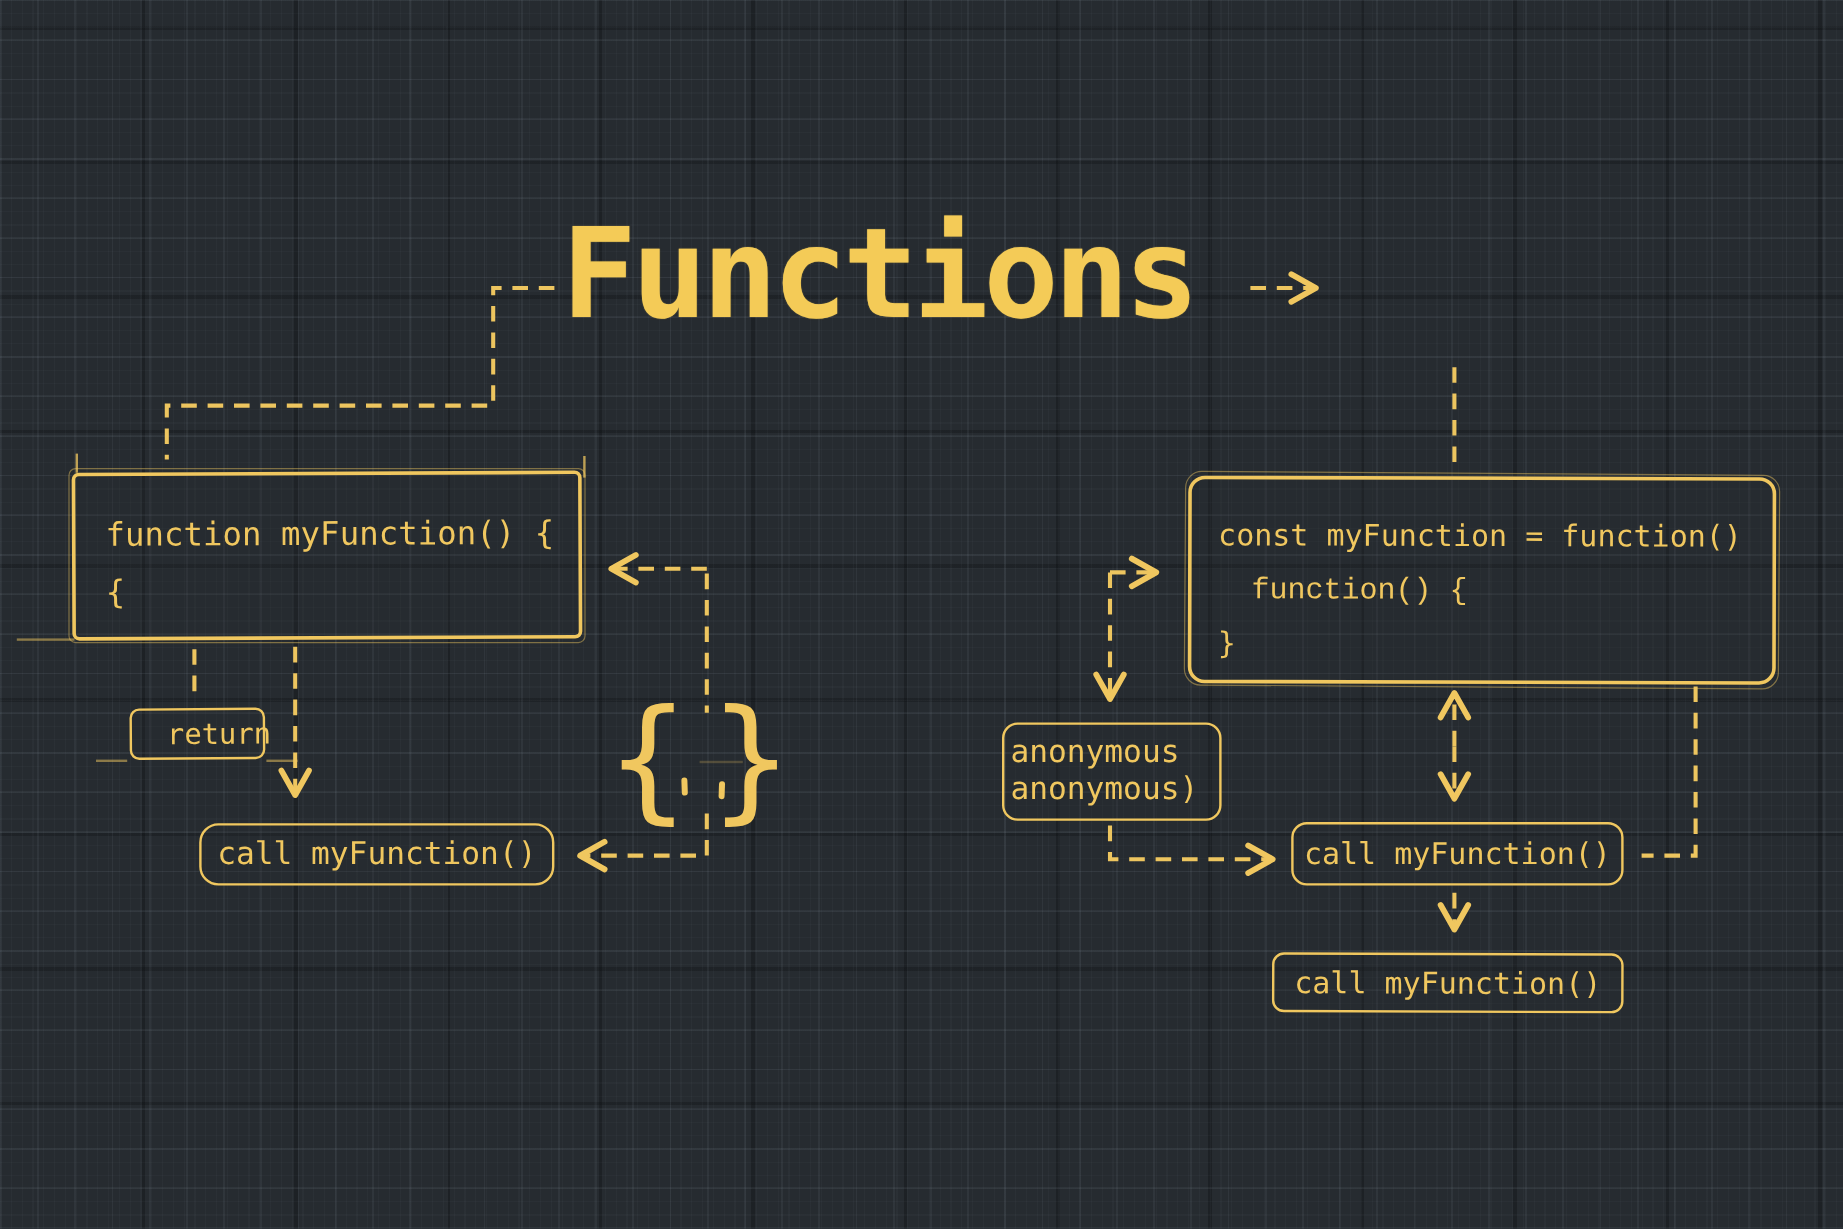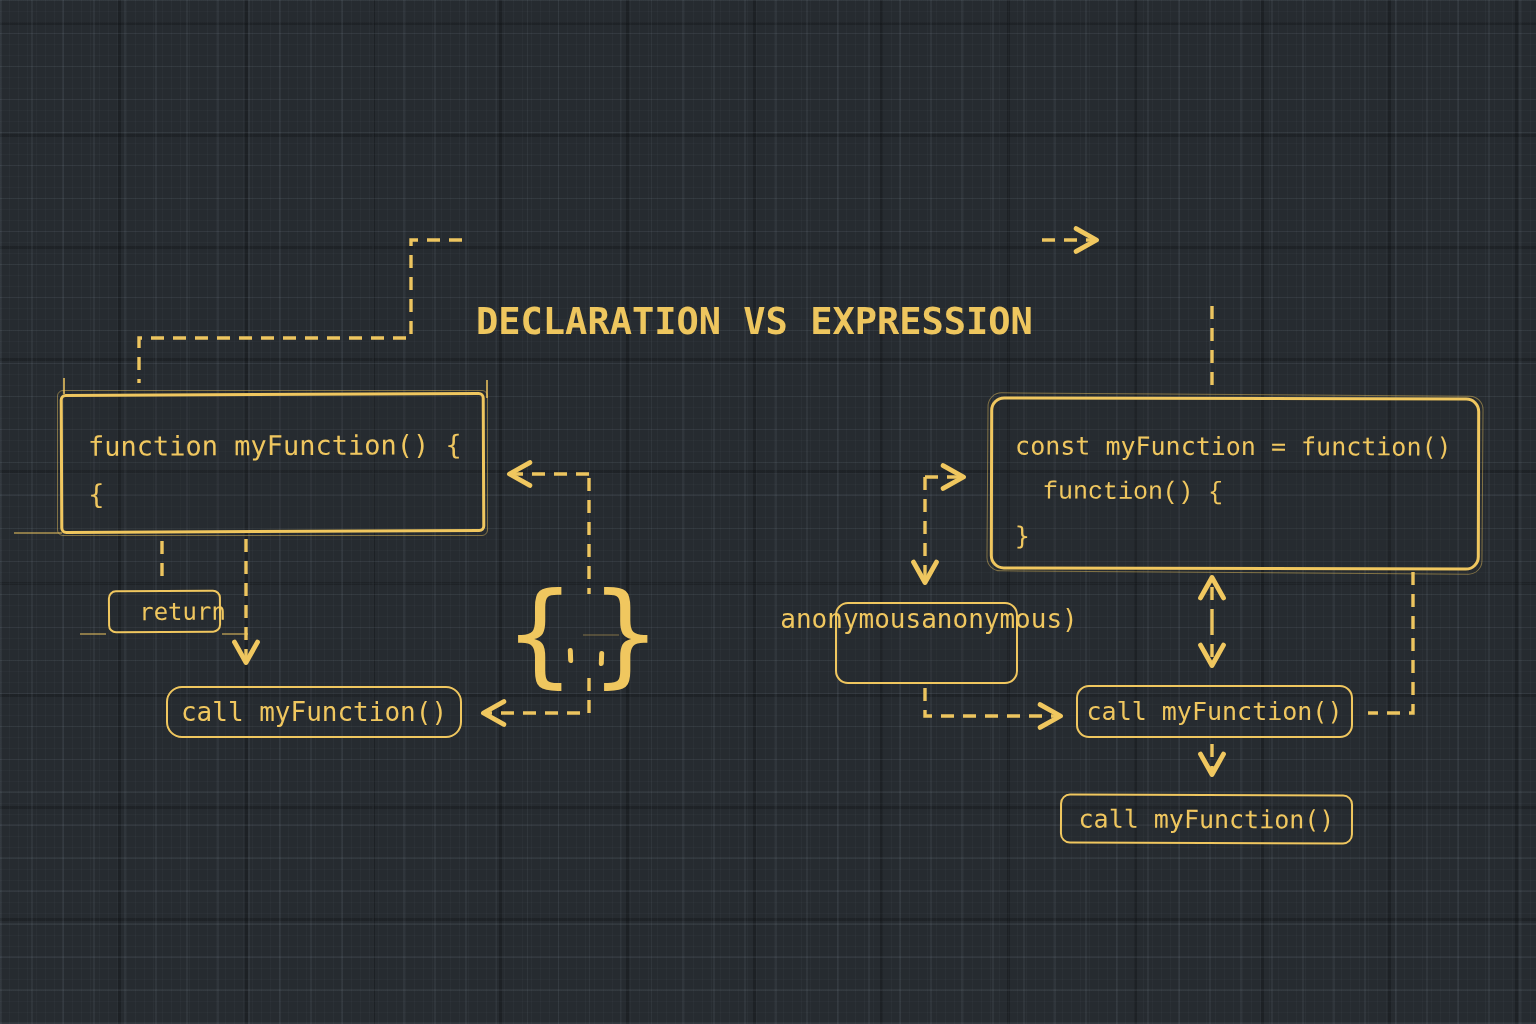--- a/index.html
+++ b/index.html
@@ -49,21 +49,21 @@
   .codeline{position:absolute;font-size:27px;white-space:pre;line-height:1;}
   .codebox-right .codeline{font-size:25px;}
   .labelbox{
     position:absolute;border:2.5px solid var(--ink);border-radius:10px;
     display:flex;align-items:center;justify-content:center;
     font-size:26px;white-space:pre;
   }
   .return-box{left:108px;top:590px;width:113px;height:43px;font-size:24px;border-radius:8px;transform:rotate(-.4deg);padding-left:36px;}
   .call-left{left:166px;top:686px;width:296px;height:52px;border-radius:16px;font-size:26px;}
   .anon-box{left:835px;top:602px;width:183px;height:82px;border-radius:13px;
-    flex-direction:row;align-items:flex-start;justify-content:center;
+    flex-direction:column;align-items:flex-start;justify-content:center;
     padding-left:5px;font-size:26px;line-height:31px;}
   .call-r1{left:1076px;top:685px;width:277px;height:53px;border-radius:13px;font-size:25px;}
   .call-r2{left:1060px;top:794px;width:293px;height:50px;border-radius:10px;font-size:25px;transform:rotate(.2deg);}
   
   .brace{position:absolute;font-size:112px;line-height:1;color:var(--ink);font-weight:normal;}
   .brace-open{left:506px;top:577px;}
   .brace-close{left:592px;top:577px;}
   .tick{position:absolute;width:5px;height:15px;background:var(--ink);border-radius:3px;}
   .tick1{left:568px;top:648px;transform:rotate(-2deg);}
   .tick2{left:599px;top:651px;transform:rotate(2deg);}
@@ -96,21 +96,21 @@
       <path d="M925 477 H961" marker-end="url(#ah)"></path>
       <path d="M925 477 V580" marker-end="url(#ah)"></path>
       <path d="M925 688 V716 H1058" marker-end="url(#ah)"></path>
       <path d="M1212 622 V580" marker-end="url(#ah)"></path>
       <path d="M1212 622 V663" marker-end="url(#ah)"></path>
       <path d="M1413 572 V713 H1368"></path>
       <path d="M1212 744 V772" marker-end="url(#ah)"></path>
     </g>
   </svg>
 
-  <div class="abs subtitle">DECLARATION VS EXPRESSION</div>
+  <div class="abs title">Functions</div>
 
   <div class="sketchbox dbl codebox-left">
     <div class="codeline" style="left:25px;top:36px;">function myFunction() {</div>
     <div class="codeline" style="left:25px;top:84px;">{</div>
   </div>
 
   <div class="stroke" style="left:63px;top:378px;width:2px;height:16px;"></div>
   <div class="stroke" style="left:486px;top:380px;width:2px;height:18px;"></div>
   <div class="stroke" style="left:14px;top:532px;width:48px;height:2px;opacity:.5;"></div>
 

